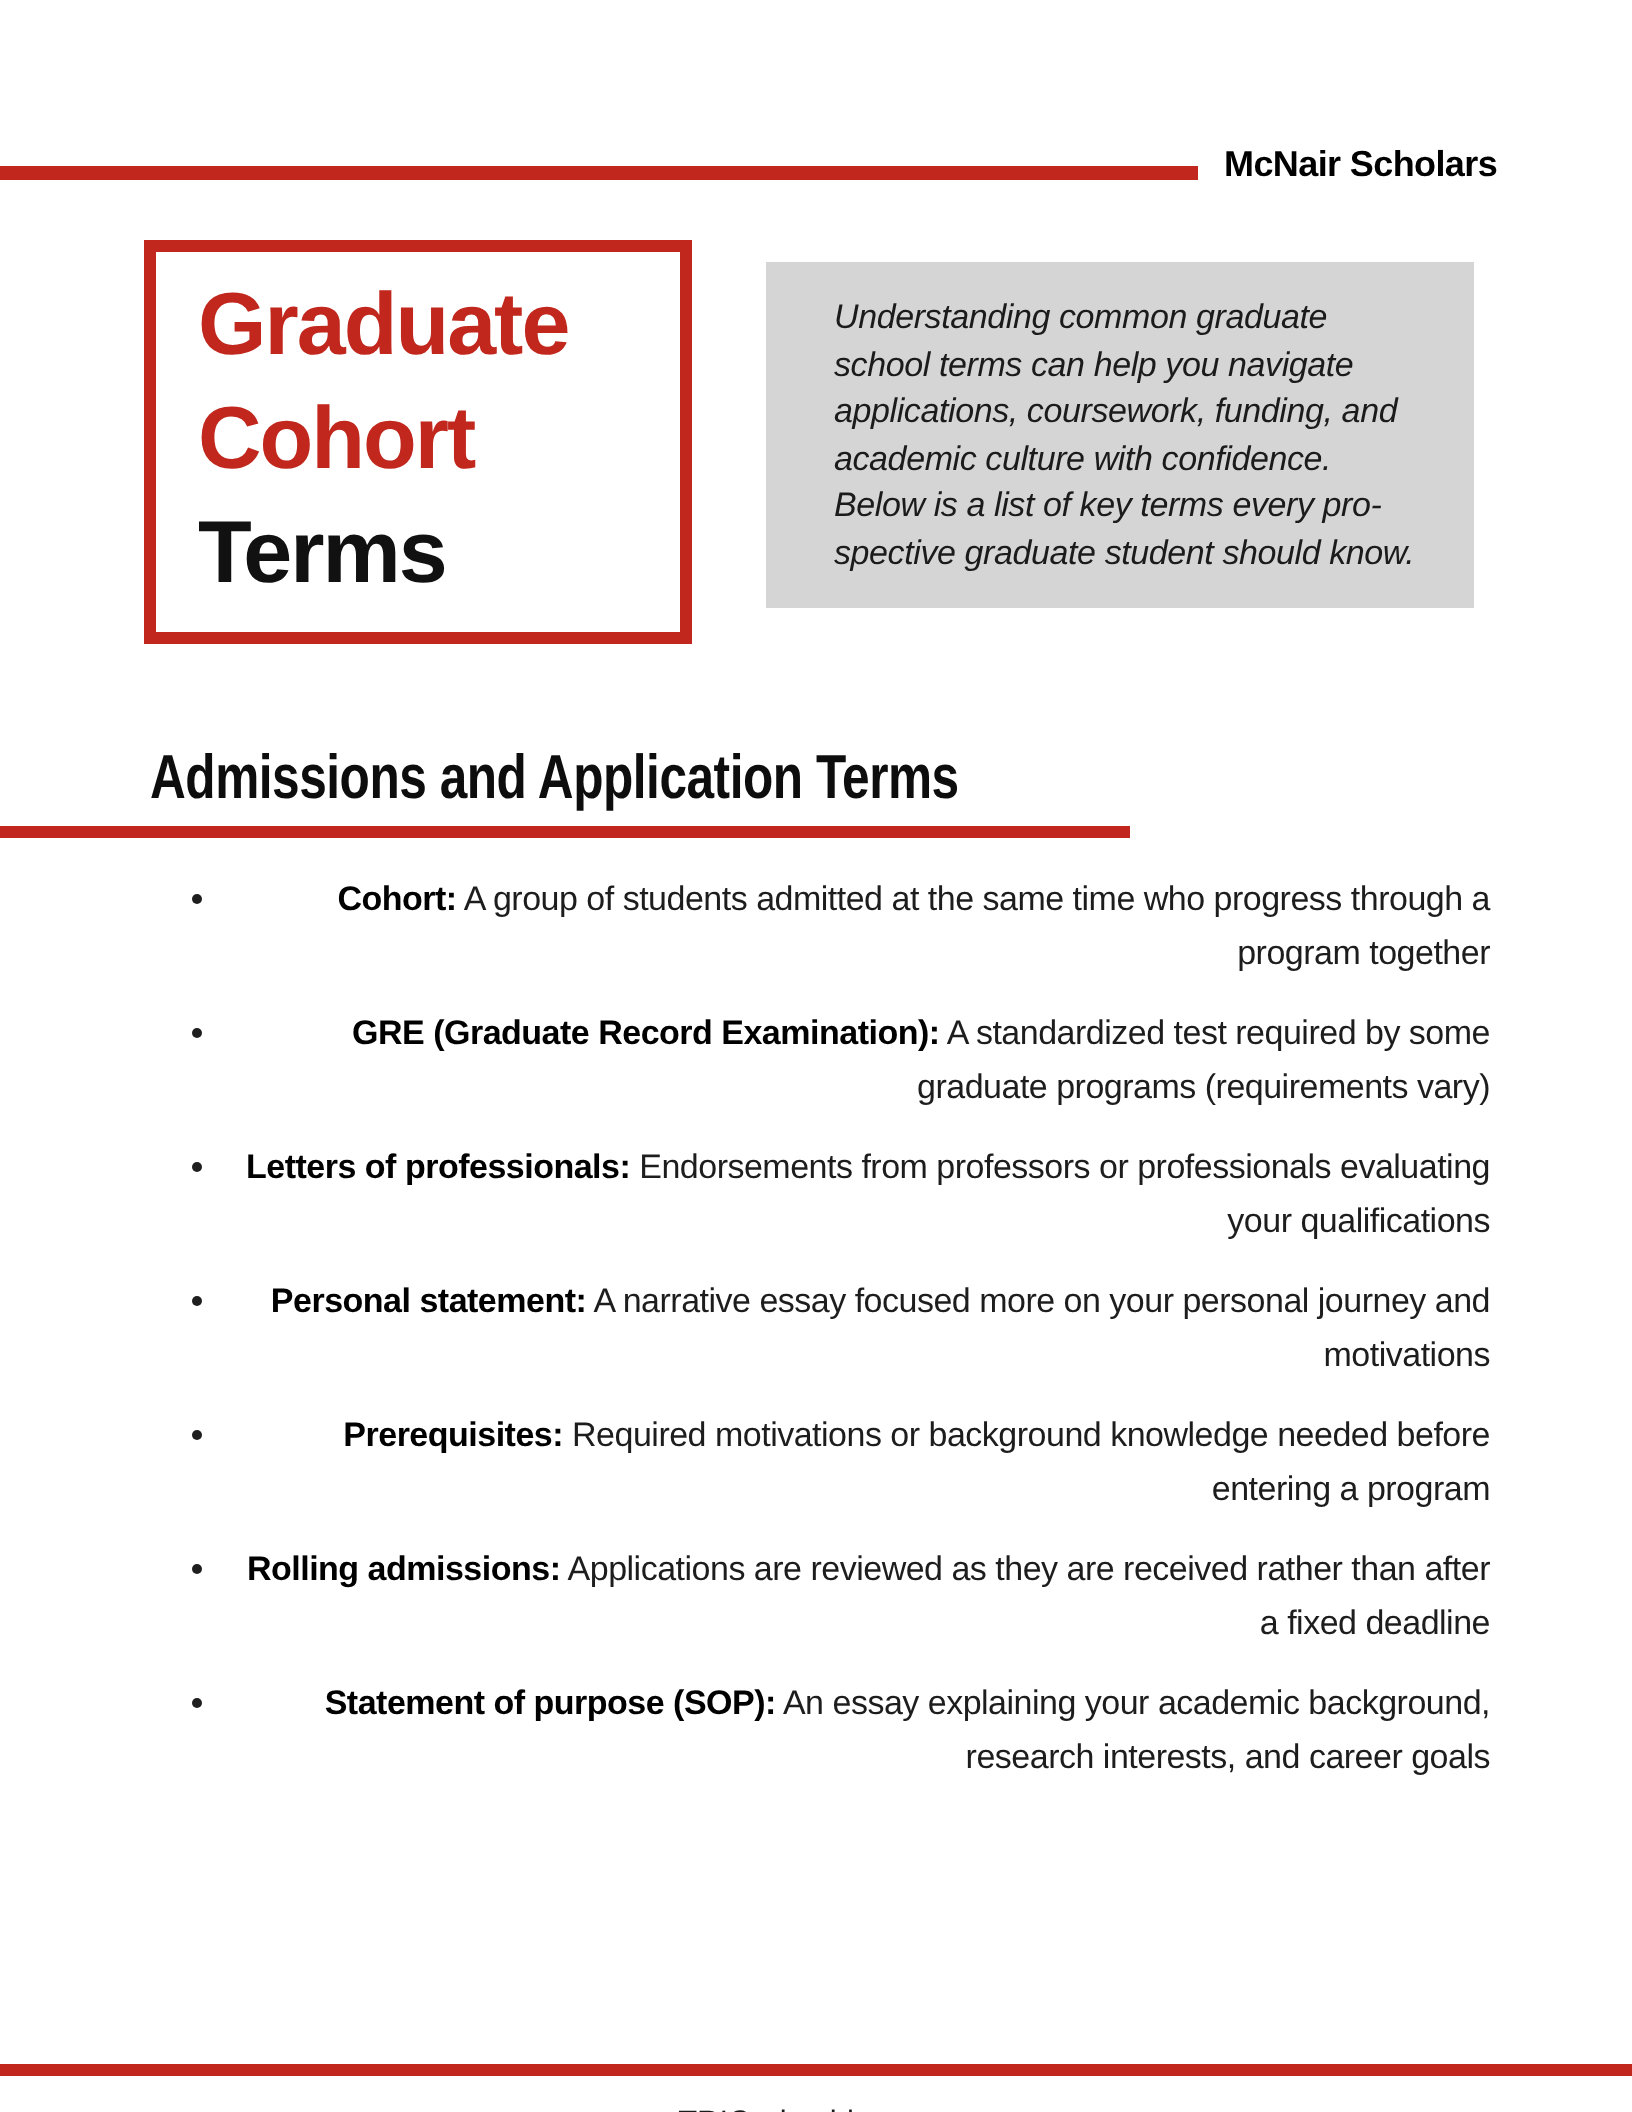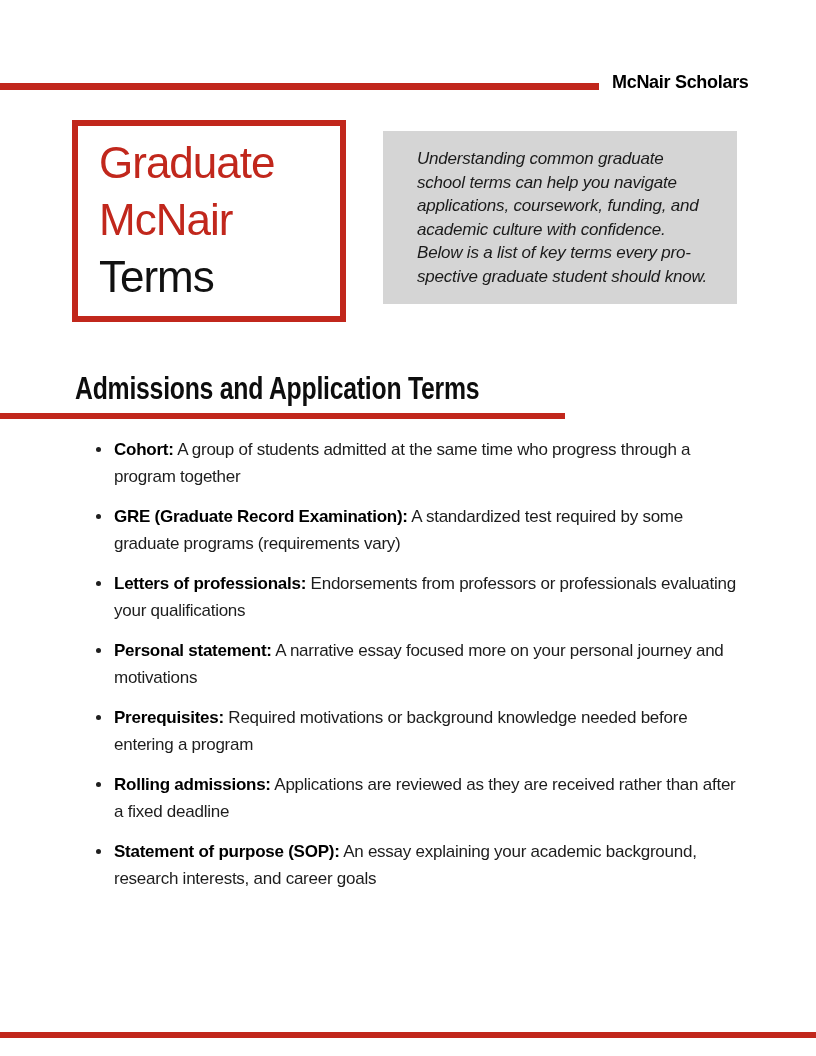--- a/index.html
+++ b/index.html
@@ -41,21 +41,21 @@
   .title-box {
     position: absolute;
     left: 72px; top: 75px;
     width: 274px; height: 202px;
     border: 6px solid var(--red);
     padding: 8px 0 0 21px;
     background: #fff;
   }
   .title-line {
     font-size: 44px;
-    font-weight: normal;
+    font-weight: bold;
     line-height: 57px;
     letter-spacing: -1px;
     white-space: nowrap;
   }
   .title-line.red { color: var(--red); }
   .title-line.black { color: #111; }
 
   
   .intro-box {
     position: absolute;
@@ -93,20 +93,21 @@
     width: 565px; height: 6px;
     background: var(--red);
   }
 
   
   .terms-list {
     position: absolute;
     left: 95px; top: 391px;
     width: 650px;
     list-style: none;
+    text-align: right;
   }
   .terms-list li {
     position: relative;
     padding-left: 19px;
     margin-bottom: 13px;
     font-size: 17px;
     line-height: 27px;
     letter-spacing: -0.25px;
     color: #1d1d1d;
   }
@@ -139,21 +140,21 @@
 </head>
 <body>
 
 <div class="page">
 
   <div class="header-rule"></div>
   <div class="brand">McNair Scholars</div>
 
   <div class="title-box">
     <div class="title-line red">Graduate</div>
-    <div class="title-line red">McNair</div>
+    <div class="title-line red">Cohort</div>
     <div class="title-line black">Terms</div>
   </div>
 
   <div class="intro-box">
     <div class="intro-text">Understanding common graduate
 school terms can help you navigate
 applications, coursework, funding, and
 academic culture with confidence.
 Below is a list of key terms every pro-
 spective graduate student should know.</div>

